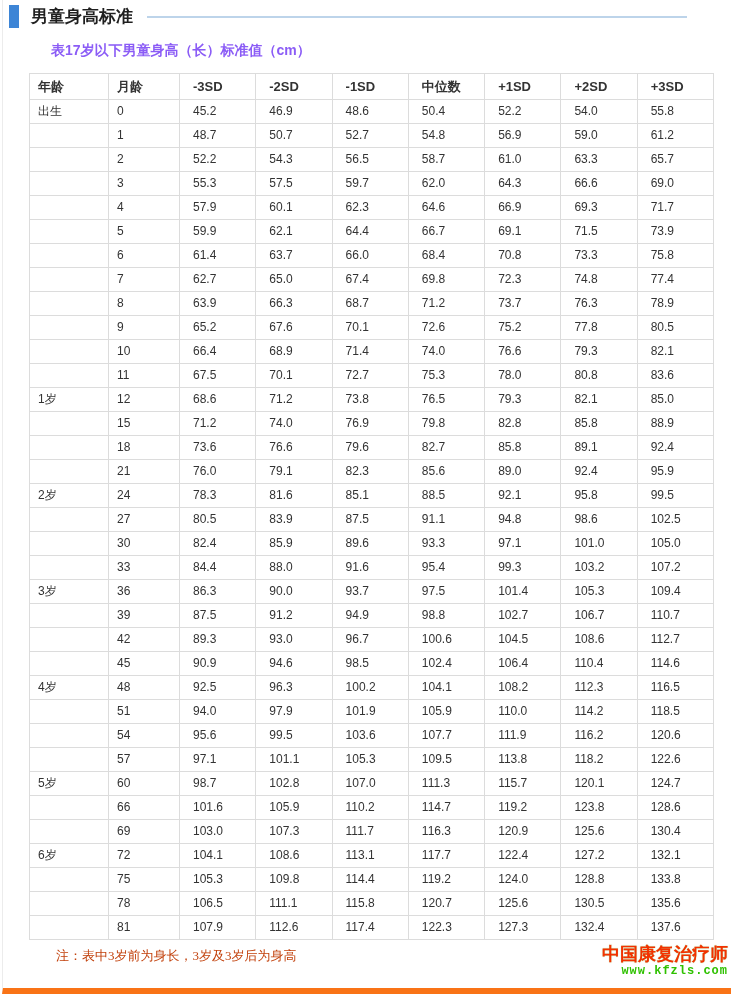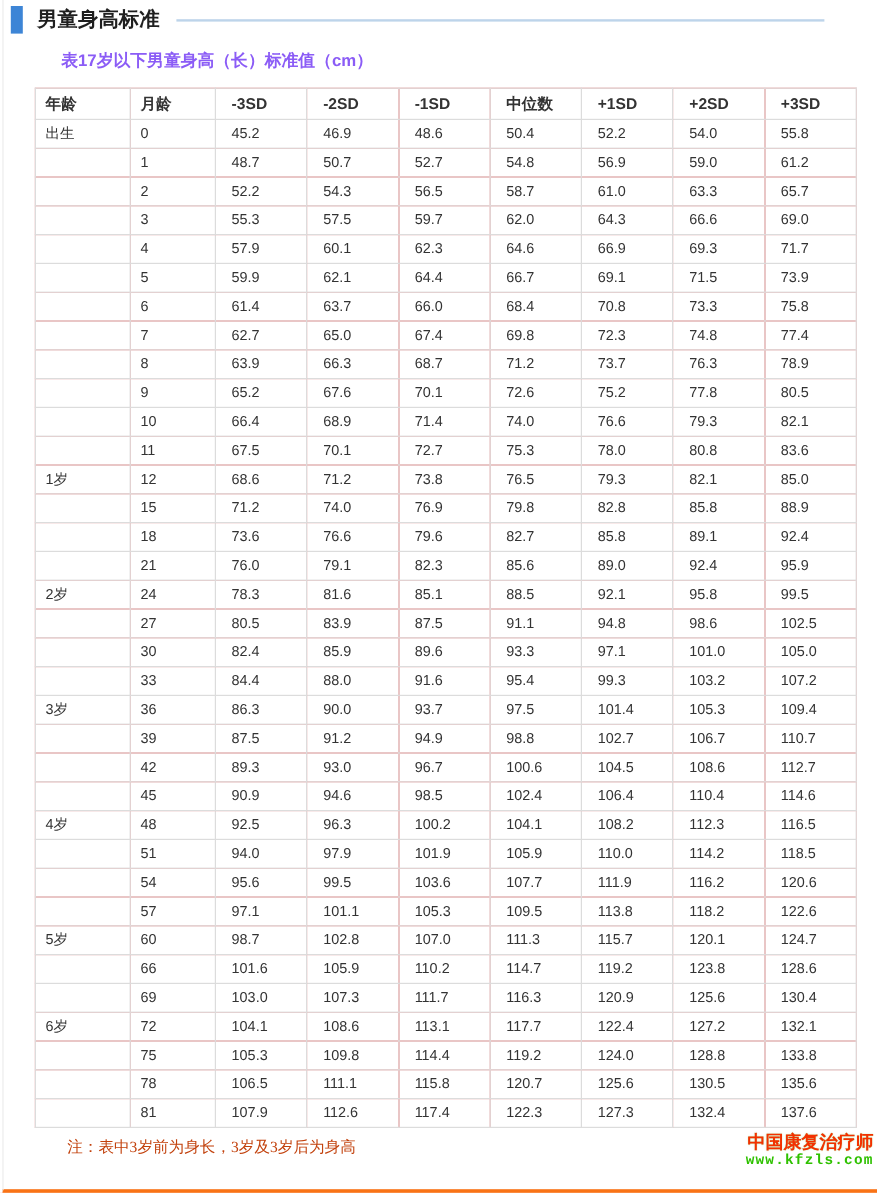--- a/index.html
+++ b/index.html
@@ -2,40 +2,40 @@
 <html><head>
 <meta charset="utf-8">
 <style>
   html,body{margin:0;padding:0;}
   body{
     width:731px;height:994px;background:#ffffff;position:relative;overflow:hidden;
     font-family:"Liberation Sans","DejaVu Sans",sans-serif;
   }
   .page{
     position:absolute;top:0;left:2px;right:0;bottom:0;
-    border-left:1px solid #ececec;border-bottom:3px solid #f97316;
+    border-left:1px solid #ececec;border-bottom:6px solid #f97316;
   }
   .title-row{display:flex;align-items:center;padding-top:5px;margin-left:6px;}
   .accent-bar{width:10px;height:23px;background:#3d85d6;flex:0 0 auto;}
   .page-title{font-size:17px;font-weight:bold;color:#1f1f1f;margin:0 0 0 12px;line-height:23px;flex:0 0 auto;}
   .title-rule{flex:1 1 auto;height:2px;background:#bdd4ea;margin:0 44px 0 14px;}
   .subtitle{margin:14px 0 0 48px;font-size:14px;font-weight:bold;color:#8b5cf6;}
-  table.std{border-collapse:collapse;table-layout:fixed;width:685px;margin:13px 0 0 26px;background:#fca5a5;}
+  table.std{border-collapse:collapse;table-layout:fixed;width:685px;margin:13px 0 0 26px;background:#0ea5e9;}
   table.std th, table.std td{
     border:1px solid #dcdcdc;text-align:left;color:#333;background:#fff;
     overflow:hidden;white-space:nowrap;
   }
   table.std th{font-size:13px;font-weight:bold;padding:5px 0 5px 13px;line-height:15px;}
   table.std td{font-size:12px;padding:5px 0 5px 13px;line-height:13px;}
   table.std th:nth-child(1), table.std td:nth-child(1){width:70px;padding-left:8px;}
   table.std th:nth-child(2), table.std td:nth-child(2){width:62px;padding-left:8px;margin-left:37px;}
   .footer-row{display:flex;align-items:flex-start;margin-top:4px;}
   .note{margin-left:53px;font-size:13px;color:#c2410c;padding-top:3px;font-family:Liberation Serif, serif;}
   .watermark{margin-left:auto;margin-right:3px;text-align:right;line-height:1.15;}
-  .wm-name{font-size:15px;font-weight:bold;color:#f43000;text-shadow:0 0 1px rgba(80,190,30,.55);}
+  .wm-name{font-size:18px;font-weight:bold;color:#f43000;text-shadow:0 0 1px rgba(80,190,30,.55);}
   .wm-url{font-size:12px;font-weight:bold;color:#2fc100;letter-spacing:1px;font-family:"Liberation Mono","DejaVu Sans Mono",monospace;}
 </style>
 </head>
 <body>
 
 <div class="page">
 
   <div class="title-row">
     <span class="accent-bar"></span>
     <h1 class="page-title">男童身高标准</h1>

